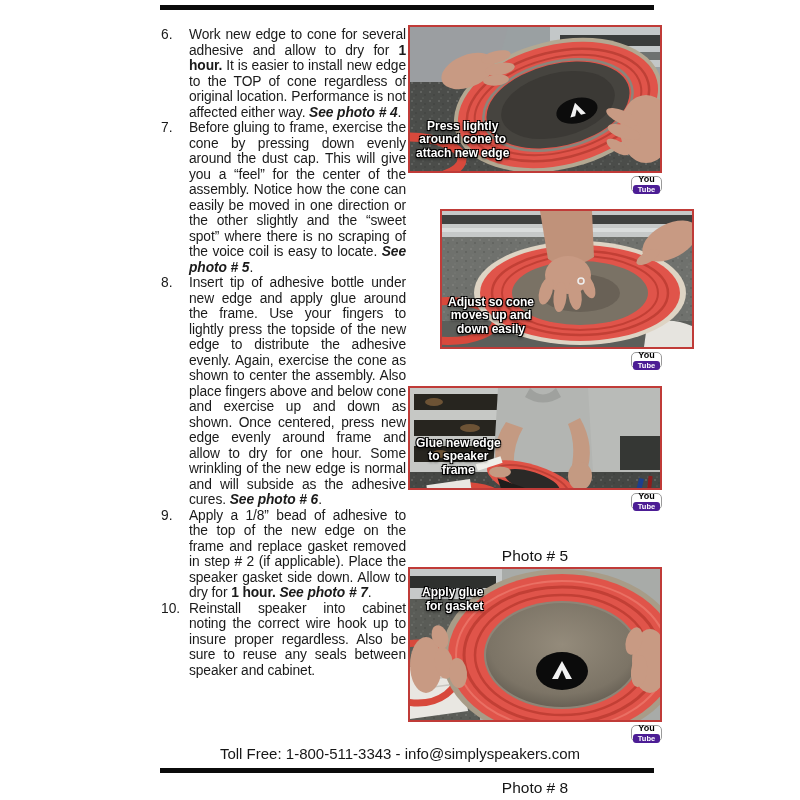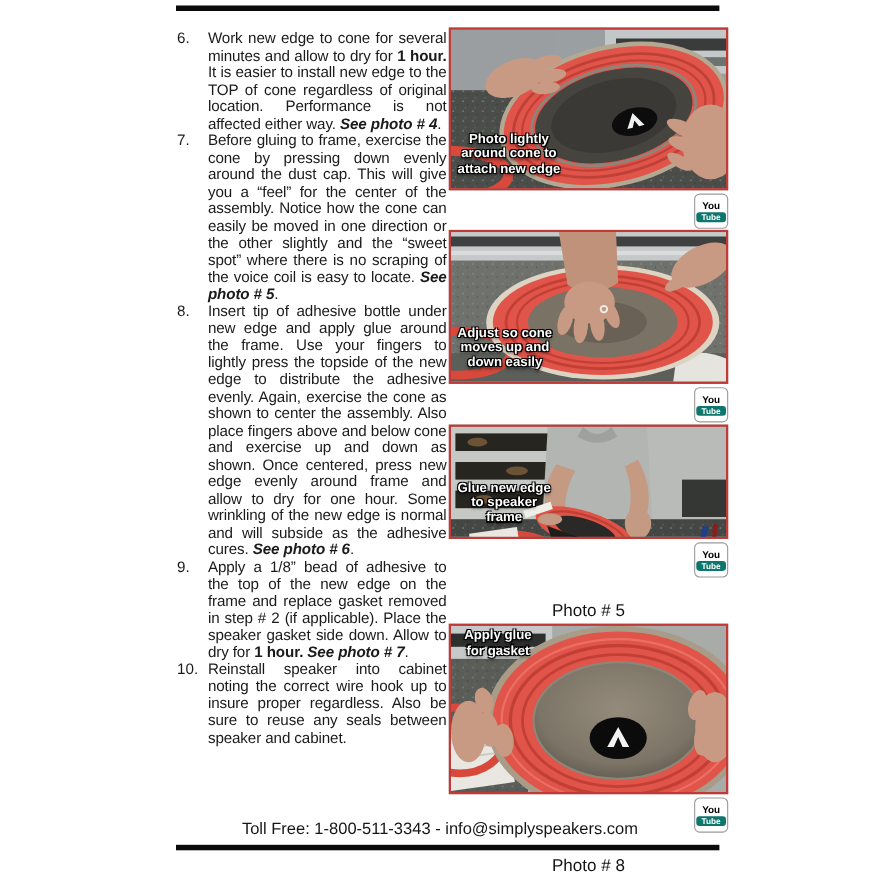--- a/index.html
+++ b/index.html
@@ -15,32 +15,32 @@
   .step-num{flex:0 0 28px;font-size:13.8px;line-height:15.5px;}
   .step-body{flex:1;text-align:justify;font-size:13.8px;line-height:15.5px;letter-spacing:-0.1px;}
   .b{font-weight:bold;}
   .bi{font-weight:bold;font-style:italic;}
 
   
   .photos{position:absolute;left:408px;top:0;width:254px;}
   .card{position:absolute;left:0;width:254px;}
   .c4{top:25px;} .c5{top:209px;} .c6{top:386px;} .c7{top:567px;}
   .frame{width:254px;box-sizing:border-box;border:2px solid #c03b38;position:relative;overflow:hidden;background:#9aa0a2;}
-  .f4{height:148px;} .f5{height:140px;} .f6{height:104px;} .f7{height:155px;}
+  .f4{height:148px;} .f5{height:140px;margin-left:32px;} .f6{height:104px;} .f7{height:155px;}
   .frame svg{display:block;}
   .overlay{position:absolute;color:#fff;font-weight:bold;font-size:12px;line-height:13.5px;text-align:center;white-space:pre-line;
     text-shadow:-1px -1px 0 #000,1px -1px 0 #000,-1px 1px 0 #000,1px 1px 0 #000,0 2px 3px rgba(0,0,0,.8);}
   .ov-bl{left:6px;bottom:11px;}
-  .ov-tl{left:12px;top:2px;}
+  .ov-tl{left:12px;top:17px;text-align:right;}
   .cap-row{position:relative;height:30px;margin-top:3px;}
   .cap{position:absolute;left:0;right:0;top:6px;text-align:center;font-size:15.5px;color:#141414;margin-top:48px;}
-  .yt{position:absolute;right:0;top:0;width:31px;height:32px;background:#fff;border:1px solid #9a9a9a;border-radius:5px;
+  .yt{position:absolute;right:0;top:0;width:31px;height:17px;background:#fff;border:1px solid #9a9a9a;border-radius:5px;
     display:flex;flex-direction:column;align-items:center;justify-content:center;box-sizing:border-box;cursor:pointer;}
   .yt-you{font-size:9px;font-weight:bold;color:#000;line-height:9px;}
-  .yt-tube{background:#0f766e;color:#fff;font-size:7.5px;font-weight:bold;line-height:9px;border-radius:3px;padding:0 5px;margin-top:1px;}
+  .yt-tube{background:#4c1d95;color:#fff;font-size:7.5px;font-weight:bold;line-height:9px;border-radius:3px;padding:0 5px;margin-top:1px;}
 </style>
 </head>
 <body>
 
 <svg width="0" height="0" style="position:absolute" aria-hidden="true">
   <defs>
     <pattern id="speck" width="9" height="9" patternUnits="userSpaceOnUse">
       <circle cx="2" cy="2" r="0.8" fill="#a3a49e"></circle>
       <circle cx="6" cy="5" r="0.7" fill="#2e2f2c"></circle>
       <circle cx="4" cy="8" r="0.6" fill="#8b8c86"></circle>
@@ -51,21 +51,21 @@
       <stop offset="100%" stop-color="#5a544a"></stop>
     </radialGradient>
   </defs>
 </svg>
 
 <div class="rule rule-top"></div>
 
 <div class="steps">
     <div class="step">
       <div class="step-num">6.</div>
-      <div class="step-body"><span>Work new edge to cone for several minutes and allow to dry for </span><span class="b">1 hour.</span><span> It is easier to install new edge to the TOP of cone regardless of original location. Performance is not affected either way. </span><span class="bi">See photo # 4</span><span>.</span></div>
+      <div class="step-body"><span>Work new edge to cone for several adhesive and allow to dry for </span><span class="b">1 hour.</span><span> It is easier to install new edge to the TOP of cone regardless of original location. Performance is not affected either way. </span><span class="bi">See photo # 4</span><span>.</span></div>
     </div>
     <div class="step">
       <div class="step-num">7.</div>
       <div class="step-body"><span>Before gluing to frame, exercise the cone by pressing down evenly around the dust cap.  This will give you a “feel” for the  center of the assembly. Notice how the cone can easily be moved in one direction or the other slightly and the “sweet spot” where there is no scraping of the voice coil is easy to locate. </span><span class="bi">See photo # 5</span><span>.</span></div>
     </div>
     <div class="step">
       <div class="step-num">8.</div>
       <div class="step-body"><span>Insert tip of adhesive bottle under new edge and apply glue around the frame.  Use your fingers to lightly press the topside of the new edge to distribute the adhesive evenly. Again, exercise the cone as shown to center the assembly. Also place fingers above and below cone and exercise up and down as shown. Once centered, press new edge evenly around frame and  allow to dry for one hour. Some wrinkling of the new edge is normal and will subside as the adhesive cures. </span><span class="bi">See photo # 6</span><span>.</span></div>
     </div>
     <div class="step">
@@ -106,21 +106,21 @@
           <ellipse cx="58" cy="44" rx="28" ry="16" transform="rotate(-22 58 44)"></ellipse>
           <ellipse cx="86" cy="30" rx="15" ry="6" transform="rotate(-14 86 30)"></ellipse>
           <ellipse cx="90" cy="42" rx="15" ry="6" transform="rotate(-10 90 42)"></ellipse>
           <ellipse cx="86" cy="53" rx="13" ry="5.5" transform="rotate(-6 86 53)"></ellipse>
           <ellipse cx="236" cy="102" rx="26" ry="34"></ellipse>
           <ellipse cx="212" cy="90" rx="17" ry="6.5" transform="rotate(24 212 90)"></ellipse>
           <ellipse cx="214" cy="105" rx="17" ry="6.5" transform="rotate(18 214 105)"></ellipse>
           <ellipse cx="208" cy="120" rx="13" ry="5.5" transform="rotate(32 208 120)"></ellipse>
         </g>
       </svg>
-      <div class="overlay ov-bl">Photo lightly
+      <div class="overlay ov-bl">Press lightly
 around cone to
 attach new edge</div>
     </div>
     <div class="cap-row">
       <span class="cap">Photo # 4</span>
       <span class="yt">
         <span class="yt-you">You</span>
         <span class="yt-tube">Tube</span>
       </span>
     </div>

